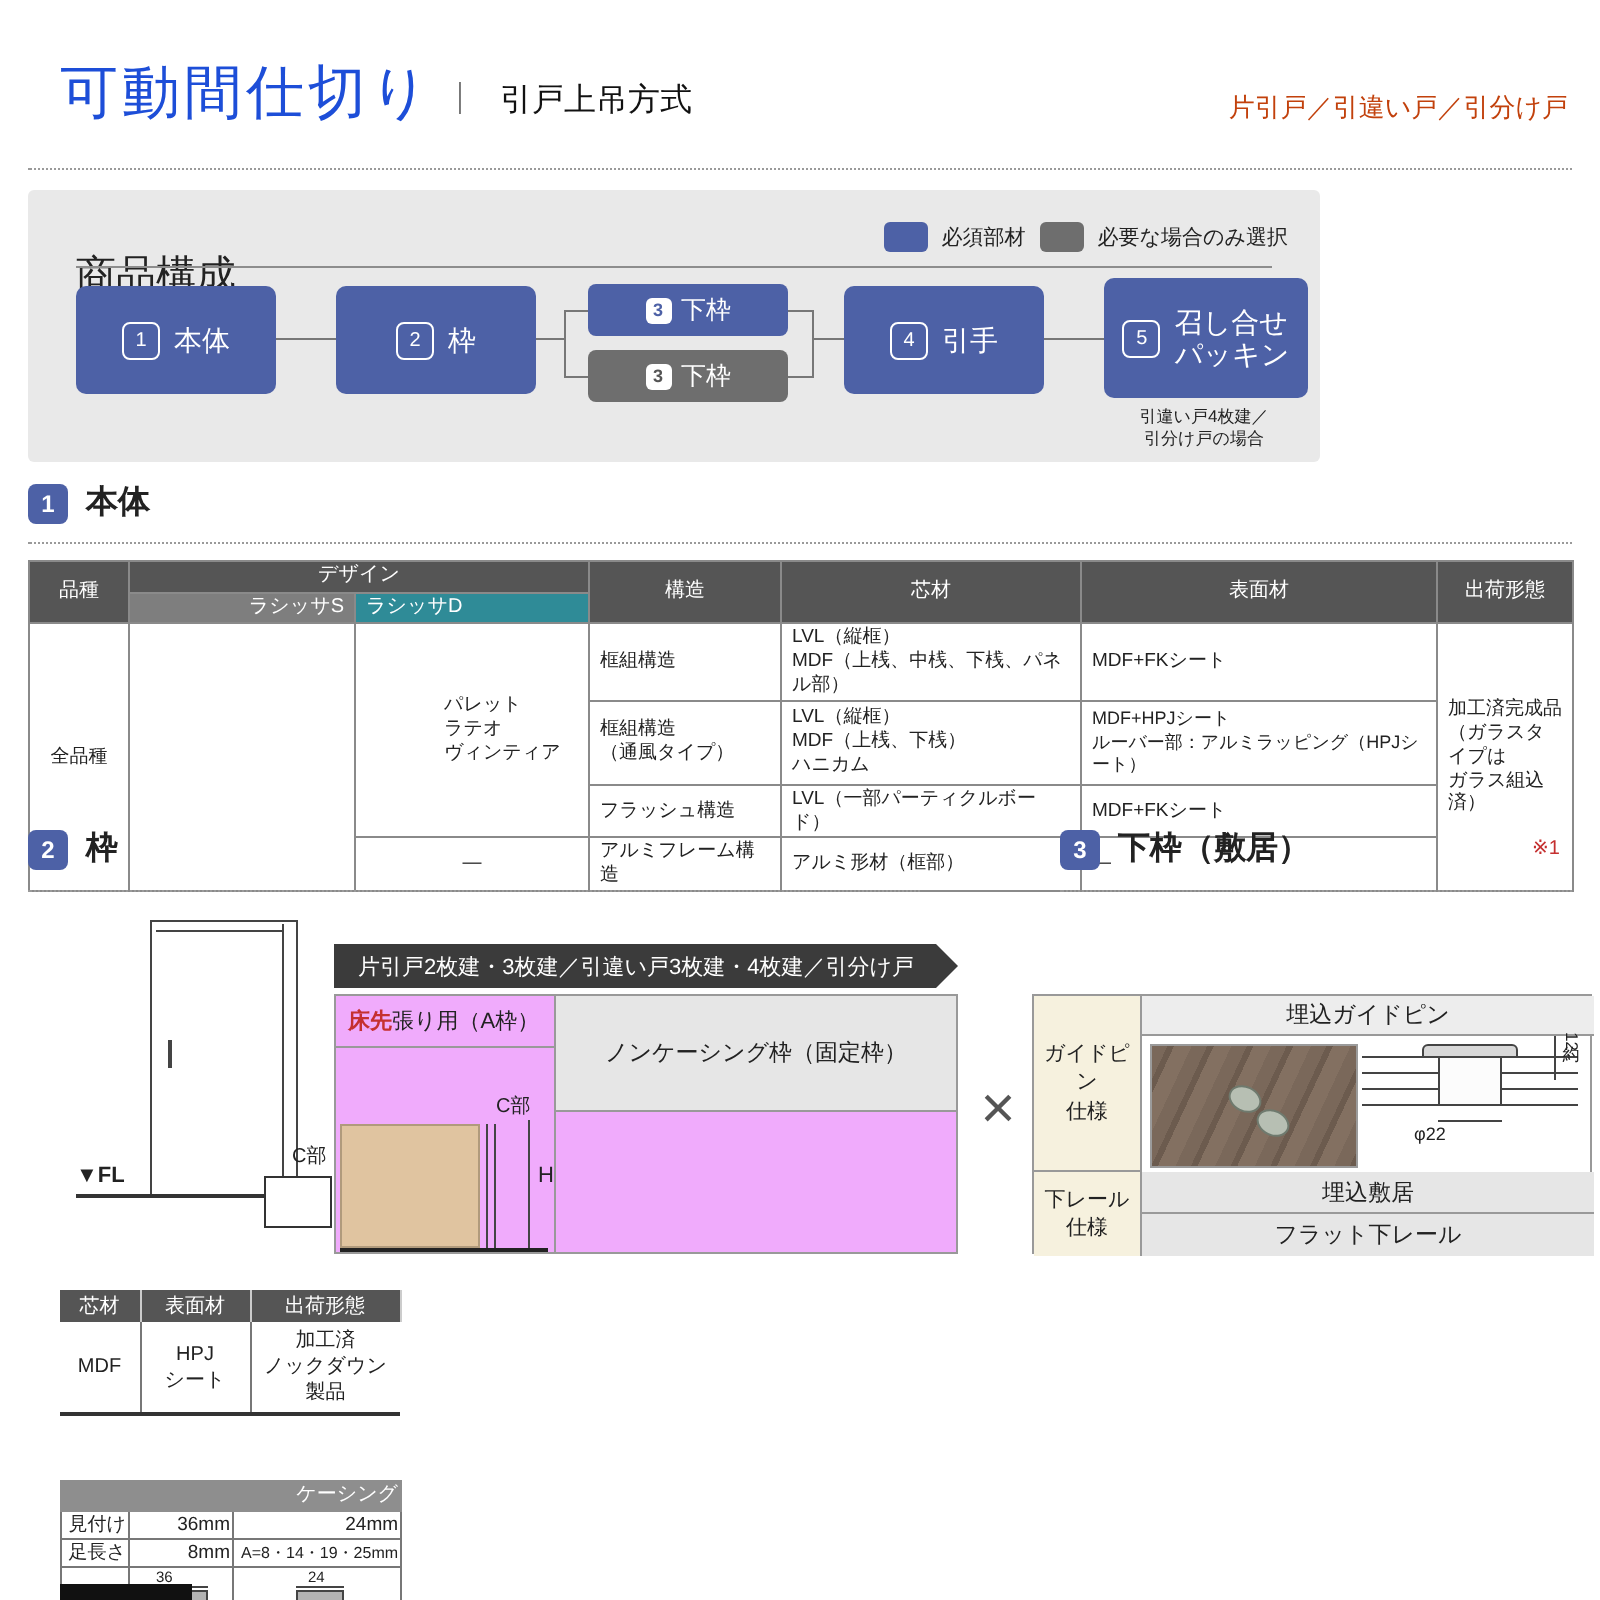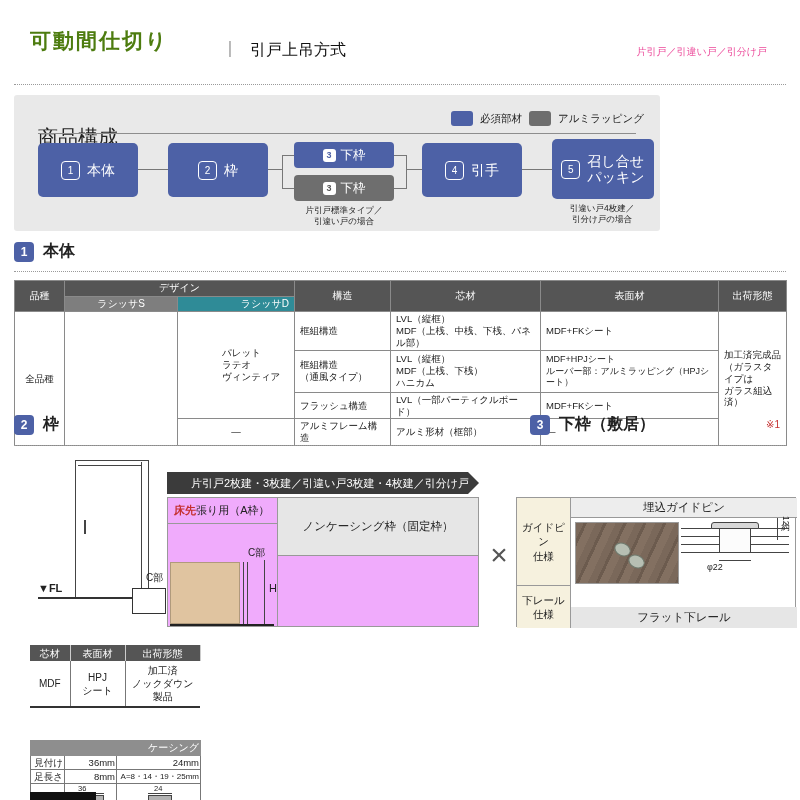--- a/index.html
+++ b/index.html
@@ -2,24 +2,24 @@
 <html style="--accent: #4d61a6; --muted: #6e6e6e; --teal: #2f8b97; --red: #c53030; --header-dark: #555555; --panel: #e9e9e9; --cell: #e6e6e6; --cream: #f6f1de; --tan: #e0c4a0;"><head>
 <meta charset="utf-8">
 <style>
   html,body{margin:0;padding:0;background:#fff}
   .page{position:relative;width:800px;height:800px;background:#fff;overflow:hidden;
         font-family:"Liberation Sans","DejaVu Sans",sans-serif;color:#222}
   .abs{position:absolute}
   .ml{white-space:pre-line}
   .dot{position:absolute;height:0;border-top:1px dotted #9a9a9a}
   
-  .hdr-title{position:absolute;left:30px;top:27px;font-size:21px;font-weight:bold;letter-spacing:2px;color:#4d7c0f}
+  .hdr-title{position:absolute;left:30px;top:27px;font-size:29px;font-weight:normal;letter-spacing:2px;color:#1d4ed8}
   .hdr-sep{position:absolute;left:222px;top:38px;font-size:16px;color:#777}
   .hdr-sub{position:absolute;left:250px;top:40px;font-size:16px;color:#111}
-  .hdr-right{position:absolute;right:33px;top:45px;font-size:10px;color:#ec4899}
+  .hdr-right{position:absolute;right:16px;top:45px;font-size:13px;color:#c2410c}
   
   .panel{position:absolute;left:14px;top:95px;width:646px;height:136px;background:var(--panel);border-radius:3px}
   .panel-title{position:absolute;left:24px;top:29px;font-size:20px;font-weight:normal}
   .legend{position:absolute;right:16px;top:16px;display:flex;align-items:center;gap:7px;font-size:10.5px}
   .sw{width:22px;height:15px;border-radius:3px}
   .sw.blue{background:var(--accent)} .sw.gray{background:var(--muted)}
   .panel-hr{position:absolute;left:24px;top:38px;width:598px;height:1px;background:#8d8d8d}
   .fbox{background:var(--accent);border-radius:5px;color:#fff;display:flex;align-items:center;justify-content:center;gap:7px;position:absolute}
   .fbox.gray{background:var(--muted)}
   .fnum{width:17px;height:17px;border:1px solid #fff;border-radius:4px;font-size:10px;display:flex;align-items:center;justify-content:center;flex:none}
@@ -32,29 +32,29 @@
   .fcap{position:absolute;font-size:8.5px;line-height:1.3;text-align:center;color:#222}
   
   .sec{position:absolute;display:flex;align-items:center;gap:9px}
   .secnum{width:20px;height:20px;background:var(--accent);color:#fff;border-radius:4px;font-size:12px;font-weight:bold;display:flex;align-items:center;justify-content:center}
   .sectitle{font-size:16px;font-weight:bold}
   .refnote{position:absolute;font-size:10px;color:var(--red)}
   
   table.t1{position:absolute;left:14px;top:280px;width:772px;border-collapse:collapse;table-layout:fixed;font-size:9.5px}
   .t1 td{border:1px solid #8a8a8a;padding:1px 5px;vertical-align:middle;line-height:1.25;text-align:left}
   .t1 td.hc{background:var(--header-dark);color:#fff;text-align:center;padding:1px 2px;font-size:10px}
-  .t1 td.hc-s{background:#7e7e7e;color:#fff;text-align:center;font-size:10px}
-  .t1 td.hc-d{background:var(--teal);color:#fff;text-align:right;font-size:10px}
+  .t1 td.hc-s{background:#7e7e7e;color:#fff;text-align:right;font-size:10px}
+  .t1 td.hc-d{background:var(--teal);color:#fff;text-align:left;font-size:10px}
   .t1 td.ctr{text-align:center}
   .t1 td.design{padding-left:44px}
   .t1 td.sm{font-size:9px}
   
   .ln{position:absolute;background:#444}
   .banner{position:absolute;left:167px;top:472px;width:312px;height:22px;background:#3b3b3b;color:#fff;
-          font-size:11px;display:flex;align-items:center;padding-left:24px;box-sizing:border-box;
+          font-size:11px;display:flex;align-items:center;padding-left:12px;box-sizing:border-box;
           clip-path:polygon(0 0,calc(100% - 11px) 0,100% 50%,calc(100% - 11px) 100%,0 100%)}
   .ftable{position:absolute;left:167px;top:497px;width:312px;height:130px;border:1px solid #999;box-sizing:border-box;background:#f0abfc}
   .fcell-a{position:absolute;left:0;top:0;width:110px;height:26px;border-right:1px solid #999;border-bottom:1px solid #999;
            box-sizing:border-box;font-size:11px;display:flex;align-items:center;padding-left:6px}
   .fcell-b{position:absolute;left:0;top:26px;width:110px;height:102px;border-right:1px solid #999;box-sizing:border-box}
   .opt1{position:absolute;left:110px;top:0;width:200px;height:58px;background:var(--cell);border-bottom:1px solid #999;
         box-sizing:border-box;display:flex;align-items:center;justify-content:center;font-size:11.5px}
   .opt2{position:absolute;left:110px;top:58px;width:200px;height:70px;background:var(--cell);
         display:flex;align-items:center;justify-content:center;font-size:11.5px}
   .mult{position:absolute;left:484px;top:538px;width:30px;font-size:30px;color:#555;text-align:center}
@@ -102,21 +102,21 @@
   <span class="hdr-sub">引戸上吊方式</span>
   <span class="hdr-right">片引戸／引違い戸／引分け戸</span>
   <div class="dot" style="left:14px;top:84px;width:772px"></div>
 
   <div class="panel">
     <span class="panel-title">商品構成</span>
     <div class="legend">
       <span class="sw blue"></span>
       <span>必須部材</span>
       <span class="sw gray"></span>
-      <span>アルミラッピング</span>
+      <span>必要な場合のみ選択</span>
     </div>
     <div class="panel-hr"></div>
 
     <div class="fbox" style="left:24px;top:48px;width:100px;height:54px">
       <span class="fnum">1</span>
       <span class="flab">本体</span>
     </div>
     <div class="cline" style="left:124px;top:74px;width:30px;height:1px"></div>
     <div class="fbox" style="left:154px;top:48px;width:100px;height:54px">
       <span class="fnum">2</span>
@@ -127,22 +127,20 @@
     <div class="cline" style="left:268px;top:60px;width:12px;height:1px"></div>
     <div class="cline" style="left:268px;top:93px;width:12px;height:1px"></div>
     <div class="fbox sml" style="left:280px;top:47px;width:100px;height:26px">
       <span class="fnum">3</span>
       <span class="flab">下枠</span>
     </div>
     <div class="fbox sml gray" style="left:280px;top:80px;width:100px;height:26px">
       <span class="fnum">3</span>
       <span class="flab">下枠</span>
     </div>
-    <div class="fcap ml" style="left:256px;top:110px;width:148px">片引戸標準タイプ／
-引違い戸の場合</div>
     <div class="cline" style="left:380px;top:60px;width:12px;height:1px"></div>
     <div class="cline" style="left:380px;top:93px;width:12px;height:1px"></div>
     <div class="cline" style="left:392px;top:60px;width:1px;height:34px"></div>
     <div class="cline" style="left:392px;top:74px;width:16px;height:1px"></div>
     <div class="fbox" style="left:408px;top:48px;width:100px;height:54px">
       <span class="fnum">4</span>
       <span class="flab">引手</span>
     </div>
     <div class="cline" style="left:508px;top:74px;width:30px;height:1px"></div>
     <div class="fbox" style="left:538px;top:44px;width:102px;height:60px">
@@ -278,20 +276,21 @@
       <div class="ln" style="left:2px;top:22px;width:108px;height:1px"></div>
       <div class="ln" style="left:2px;top:30px;width:108px;height:1px"></div>
       <div class="ln" style="left:2px;top:38px;width:108px;height:1px"></div>
       <div class="abs" style="left:32px;top:8px;width:48px;height:7px;background:#d8d8d8;border:1px solid #444;border-radius:3px 3px 1px 1px;box-sizing:border-box"></div>
       <div class="abs" style="left:40px;top:15px;width:32px;height:24px;background:#fcfcfc;border:1px solid #444;border-top:none;box-sizing:border-box"></div>
       <div class="ln" style="left:40px;top:46px;width:32px;height:1px"></div>
       <span class="abs" style="left:28px;top:48px;width:56px;text-align:left;font-size:9px">φ22</span>
       <div class="ln" style="left:98px;top:4px;width:1px;height:22px"></div>
       <span class="abs vtext" style="left:101px;top:2px">約12</span>
     </div>
+    <div class="srail1">埋込敷居</div>
     <div class="srail2">フラット下レール</div>
   </div>
 
   <table class="ta">
     <colgroup>
         <col style="width:40px">
         <col style="width:55px">
         <col style="width:75px">
       </colgroup>
     <tbody>

